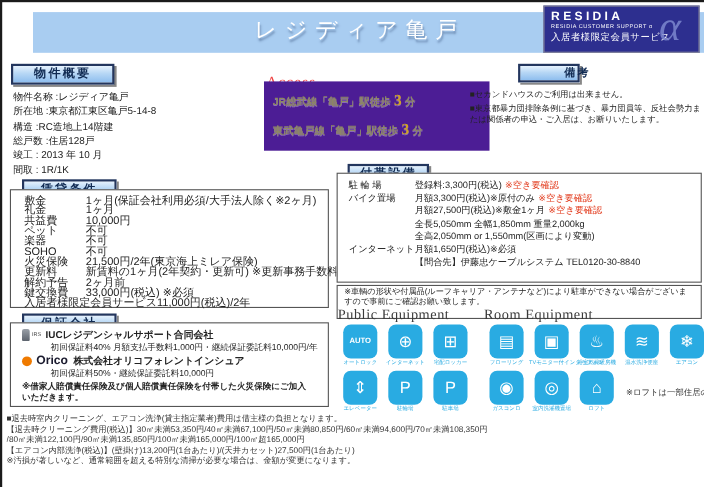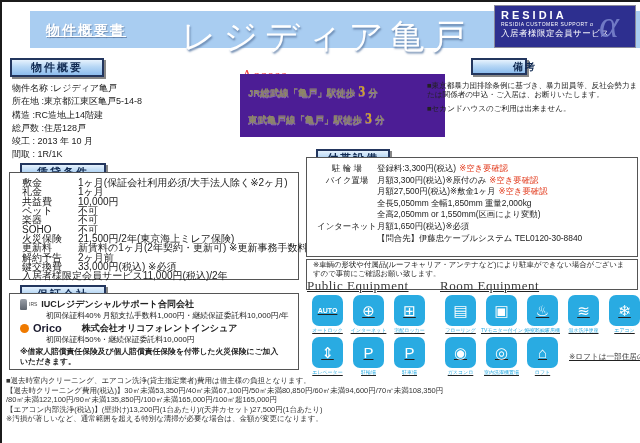--- a/index.html
+++ b/index.html
@@ -6,21 +6,21 @@
   .page{
     position:relative;width:640px;height:443px;background:#fff;overflow:hidden;
     border-top:2px solid #1b1b1b;border-left:2px solid #1b1b1b;box-sizing:border-box;
     font-family:"Liberation Sans","DejaVu Sans",sans-serif;color:#222;
   }
   
   .band{position:absolute;left:28px;top:9px;width:610px;height:37px;background:#a9cdf1;}
   .doc-type{position:absolute;left:44px;top:20px;color:#fff;font-weight:bold;font-size:14px;
     text-decoration:underline;letter-spacing:2px;text-shadow:1px 1px 1px rgba(90,120,160,.7);}
   .title{position:absolute;left:175px;top:12px;width:300px;text-align:center;color:#fff;
-    font-family:Liberation Mono, monospace;font-size:34px;letter-spacing:7px;
+    font-family:Liberation Mono, monospace;font-size:20px;letter-spacing:7px;
     text-shadow:1px 2px 2px rgba(100,130,170,.9);white-space:nowrap;}
   .logo{position:absolute;left:492px;top:3px;width:142px;height:43px;background:#2d2f8f;
     border:1px solid #8a8a9a;box-sizing:border-box;color:#fff;overflow:hidden;padding:3px 6px;}
   .logo .brand{font-size:11px;letter-spacing:3px;font-weight:bold;line-height:12px;}
   .logo .sub{font-size:5px;letter-spacing:.5px;line-height:7px;white-space:nowrap;}
   .logo .svc{font-size:8.5px;line-height:11px;letter-spacing:.5px;white-space:nowrap;}
   .logo .alpha{position:absolute;right:16px;top:-4px;font-family:"Liberation Serif",serif;
     font-style:italic;font-size:38px;color:#7d88cf;opacity:.85;}
   
   .badge{position:absolute;box-sizing:border-box;border:2px solid #23365e;color:#102a52;
@@ -34,39 +34,39 @@
   .rrow{display:flex;font-size:10px;line-height:9.35px;white-space:nowrap;}
   .rlabel{min-width:56px;flex:none;}
   .grmbox{left:7px;top:291px;width:290px;height:77px;padding:5px 6px 0 10px;}
   .g-company{display:flex;align-items:center;font-size:9px;line-height:11px;white-space:nowrap;}
   .g-name{font-weight:bold;}
   .g-detail{font-size:7.8px;line-height:10px;margin:1px 0 2px 26px;white-space:nowrap;}
   .iuc-ico{display:inline-block;width:7px;height:11px;background:linear-gradient(180deg,#9aa0a8,#5d646e);
     border-radius:2px 2px 1px 1px;margin-right:2px;flex:none;}
   .iuc-irs{font-size:5px;color:#444;margin-right:4px;flex:none;}
   .orico-dot{display:inline-block;width:9px;height:9px;border-radius:50%;background:#ef7a00;margin-right:4px;flex:none;}
-  .orico-word{font-weight:bold;font-size:11px;margin-right:20px;color:#1a1a2e;flex:none;}
+  .orico-word{font-weight:bold;font-size:11px;margin-right:5px;color:#1a1a2e;flex:none;}
   .g-note{font-size:7.8px;line-height:9.5px;margin-top:2px;width:262px;font-weight:bold;}
   
   .access-h{position:absolute;left:240px;top:66px;font-family:"Liberation Serif","DejaVu Serif",serif;
     font-size:14px;color:#ef4444;letter-spacing:1px;}
   .access-box{position:absolute;left:238px;top:72px;width:205px;height:63px;background:#4c1d95;
     display:flex;flex-direction:column;justify-content:space-around;padding:4px 8px;box-sizing:border-box;}
   .access-line{font-size:9.5px;font-weight:bold;color:#8d8763;white-space:nowrap;
     text-shadow:0 1px 0 rgba(255,255,255,.35);}
   .min-num{color:#cfa226;font-size:14px;margin:0 3px;font-family:"Liberation Serif",serif;}
   .remarks{position:absolute;left:425px;top:79px;width:214px;font-size:7.6px;line-height:9.3px;color:#222;}
   .remarks .itm{margin-bottom:4px;}
   .fac-box{left:304px;top:155px;width:332px;height:100px;padding:5px 4px 0 10px;}
   .frow{display:flex;font-size:8.4px;line-height:11.6px;white-space:nowrap;}
-  .flabel{min-width:60px;flex:none;text-align:center;}
+  .flabel{min-width:60px;flex:none;}
   .alert{color:#e23a1c;margin-left:3px;}
   .pnote{left:304px;top:257px;width:332px;height:31px;padding:0 6px;font-size:7.4px;line-height:9.2px;}
   
-  .equip{position:absolute;left:305px;top:276px;width:334px;display:flex;text-decoration:underline;}
+  .equip{position:absolute;left:305px;top:276px;width:334px;display:flex;}
   .equip-group{display:flex;flex-direction:column;}
   .equip-group.public{margin-right:10px;}
   .equip-h{font-family:"Liberation Serif","DejaVu Serif",serif;font-size:13px;color:#3a3a3a;
     height:17px;letter-spacing:.5px;white-space:nowrap;}
   .equip-row{display:flex;margin-bottom:3px;align-items:flex-start;}
   .cell{width:41px;flex:none;text-align:center;}
   .tile{width:31px;height:31px;margin:0 auto;background:#29abe2;border-radius:7px;color:#fff;
     display:flex;align-items:center;justify-content:center;}
   .glyph{font-size:15px;line-height:15px;}
   .glyph.sm{font-size:7px;font-weight:bold;letter-spacing:0;}
@@ -76,21 +76,20 @@
   .footer{position:absolute;left:4px;top:374px;width:634px;font-size:7.5px;line-height:9.6px;
     color:#333;overflow:hidden;}
   .footer div{white-space:nowrap;}
 </style>
 </head>
 <body>
 
 <div class="page">
 
   <div class="band"></div>
-  <div class="doc-type">物件概要書</div>
   <div class="title">レジディア亀戸</div>
   <div class="logo">
     <div class="alpha">α</div>
     <div class="brand">RESIDIA</div>
     <div class="sub">RESIDIA CUSTOMER SUPPORT α</div>
     <div class="svc">入居者様限定会員サービス</div>
   </div>
 
   <div class="badge" style="left:8px;top:56px;width:94px;height:19px;">物件概要</div>
   <div class="ov-lines">
@@ -107,22 +106,22 @@
     <div class="access-line">
       <span>JR総武線「亀戸」駅徒歩</span><span class="min-num">3</span><span>分</span>
     </div>
     <div class="access-line">
       <span>東武亀戸線「亀戸」駅徒歩</span><span class="min-num">3</span><span>分</span>
     </div>
   </div>
 
   <div class="badge" style="left:469px;top:56px;width:56px;height:17px;font-size:10px;line-height:13px;padding-left:40px;">備考</div>
   <div class="remarks">
+    <div class="itm">■セカンドハウスのご利用は出来ません。</div>
     <div class="itm">■東京都暴力団排除条例に基づき、暴力団員等、反社会勢力または関係者の申込・ご入居は、お断りいたします。</div>
-    <div class="itm">■セカンドハウスのご利用は出来ません。</div>
   </div>
 
   <div class="badge" style="left:18px;top:161px;width:86px;height:18px;">賃貸条件</div>
   <div class="boxed rental-box">
     <div class="rrow">
         <span class="rlabel">敷金</span>
         <span>1ヶ月(保証会社利用必須/大手法人除く※2ヶ月)</span>
       </div>
     <div class="rrow">
         <span class="rlabel">礼金</span>

